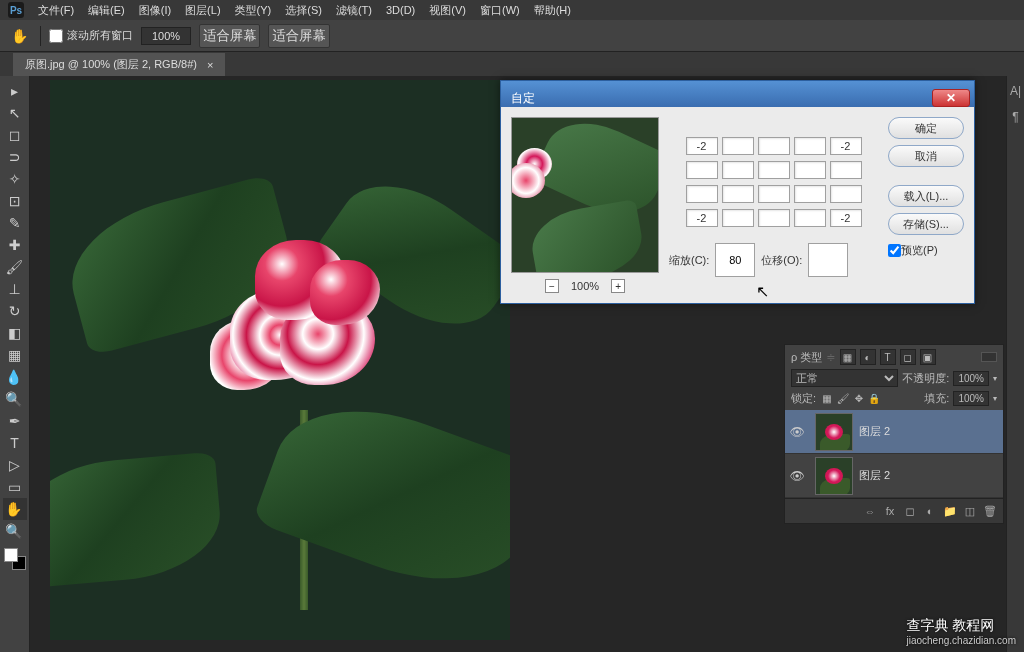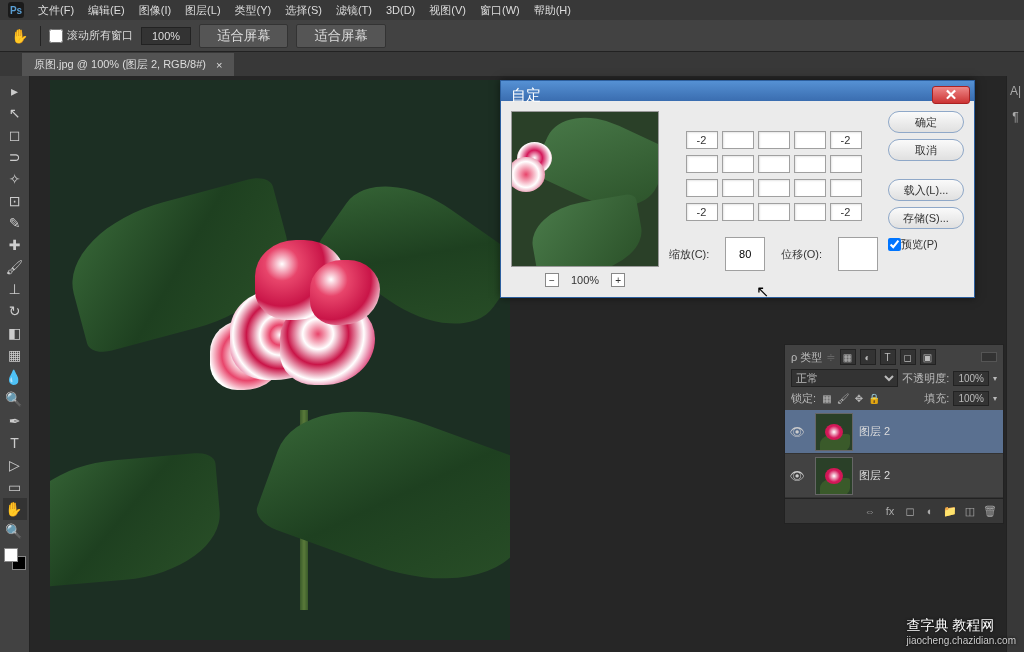--- a/index.html
+++ b/index.html
@@ -8,25 +8,25 @@
 
 .menubar { background: #383838; height: 20px; display: flex; align-items: center; padding-left: 8px; gap: 2px; }
 .menubar .logo { width: 16px; height: 16px; background: #1a1a1a; border-radius: 3px; margin-right: 6px; display: flex; align-items: center; justify-content: center; color: #5a9fd4; font-weight: bold; font-size: 10px; }
 .menubar span { color: #ddd; padding: 2px 6px; cursor: pointer; }
 
 
 .optionsbar { background: #424242; height: 32px; display: flex; align-items: center; padding-left: 8px; gap: 8px; border-bottom: 1px solid #222; }
 .optionsbar .hand-icon { width: 24px; height: 24px; display: flex; align-items: center; justify-content: center; font-size: 14px; }
 .optionsbar .checkbox-row { display: flex; align-items: center; gap: 4px; color: #ddd; }
 .optionsbar input[type=checkbox] { width: 14px; height: 14px; }
-.optionsbar .btn { background: #555; border: 1px solid #333; padding: 2px 17px; color: #ddd; border-radius: 2px; }
+.optionsbar .btn { background: #555; border: 1px solid #333; padding: 2px 3px; color: #ddd; border-radius: 2px; }
 .optionsbar .zoom-display { background: #333; border: 1px solid #222; padding: 2px 10px; color: #ddd; }
 
 
-.tabbar { background: #383838; height: 24px; display: flex; align-items: flex-end; padding-left: 22px; }
+.tabbar { background: #383838; height: 24px; display: flex; align-items: flex-end; padding-left: 13px; }
 .tab { background: #535353; padding: 4px 12px; color: #ddd; display: flex; align-items: center; gap: 6px; font-size: 11px; }
 .tab .close { margin-left: 4px; }
 
 
 .main-area { display: flex; height: 576px; }
 
 
 .toolbox { width: 30px; background: #424242; display: flex; flex-direction: column; align-items: center; padding-top: 4px; gap: 0; border-right: 1px solid #222; }
 .toolbox .tool { width: 24px; height: 22px; display: flex; align-items: center; justify-content: center; color: #ccc; cursor: pointer; font-size: 14px; }
 .toolbox .tool.active { background: #333; }
@@ -53,39 +53,39 @@
 .flower-img .p3 { width: 95px; height: 85px; left: 80px; top: 70px; background: radial-gradient(circle at 40% 40%, #e8456b 0%, #fff 20%, #c91548 40%, #fff 60%, #d4185a 80%); }
 .flower-img .p4 { width: 70px; height: 65px; left: 110px; top: 30px; background: radial-gradient(circle at 30% 30%, #fff 0%, #e8456b 25%, #c91548 60%, #fff 85%); }
 .flower-img .p5 { width: 75px; height: 70px; left: 10px; top: 90px; background: radial-gradient(circle at 50% 50%, #c91548 0%, #fff 25%, #e8456b 50%, #fff 75%); }
 
 
 .right-sidebar { width: 18px; background: #383838; border-left: 1px solid #222; display: flex; flex-direction: column; align-items: center; padding-top: 8px; gap: 12px; }
 .right-sidebar .icon { color: #aaa; font-size: 12px; cursor: pointer; }
 
 
 .dialog { position: absolute; left: 500px; top: 80px; width: 475px; background: #ebebeb; border: 1px solid #2c5f9f; box-shadow: 0 0 8px rgba(0,0,0,0.5); }
-.dialog-title { background: linear-gradient(180deg, #5591d4, #3a6db0); height: 20px; display: flex; align-items: center; justify-content: space-between; padding: 8px 4px 0 10px; color: #fff; font-size: 15px; }
+.dialog-title { background: linear-gradient(180deg, #5591d4, #3a6db0); height: 26px; display: flex; align-items: center; justify-content: space-between; padding: 8px 4px 0 10px; color: #fff; font-size: 12px; }
 .dialog-close { width: 38px; height: 18px; background: linear-gradient(180deg, #e88, #c33); border: 1px solid #a22; border-radius: 3px; display: flex; align-items: center; justify-content: center; color: #fff; font-weight: bold; cursor: pointer; }
 .dialog-body { display: flex; padding: 10px; gap: 10px; }
 .preview-col { display: flex; flex-direction: column; align-items: center; gap: 6px; }
 .preview-box { width: 148px; height: 156px; background: #2a4028; position: relative; overflow: hidden; border: 1px solid #999; }
 .preview-box .mini-flower { position: absolute; width: 60px; height: 55px; left: -5px; top: 25px; }
 .preview-box .mini-petal { position: absolute; border-radius: 50%; }
 .preview-box .mp1 { width: 35px; height: 32px; left: 10px; top: 5px; background: radial-gradient(circle, #fff, #d4185a, #fff, #c91548); }
 .preview-box .mp2 { width: 38px; height: 35px; left: 0; top: 20px; background: radial-gradient(circle, #e8456b, #fff, #c91548); }
 .preview-box .mini-leaf { position: absolute; background: linear-gradient(135deg, #4a7b4a, #2a5028); border-radius: 50% 10% 50% 10%; }
 .preview-box .ml1 { width: 120px; height: 80px; left: 30px; top: 10px; transform: rotate(25deg); }
 .preview-box .ml2 { width: 110px; height: 70px; left: 20px; top: 90px; transform: rotate(-10deg); }
 .preview-zoom { display: flex; align-items: center; gap: 12px; color: #333; font-size: 11px; }
 .preview-zoom .zbtn { width: 14px; height: 14px; border: 1px solid #888; background: #fff; display: flex; align-items: center; justify-content: center; cursor: pointer; font-size: 10px; }
 
 .matrix-col { flex: 1; display: flex; flex-direction: column; gap: 6px; padding-top: 20px; }
 .matrix-row { display: flex; gap: 4px; justify-content: center; }
 .matrix-cell { width: 32px; height: 18px; border: 1px solid #a0a0a0; background: #fff; font-size: 11px; color: #333; text-align: center; box-shadow: inset 1px 1px 2px rgba(0,0,0,0.1); }
-.scale-row { display: flex; align-items: center; gap: 6px; justify-content: space-between; margin-top: 10px; color: #333; font-size: 11px; }
+.scale-row { display: flex; align-items: center; gap: 6px; justify-content: flex-start; margin-top: 10px; color: #333; font-size: 11px; }
 .scale-row input { width: 40px; height: 34px; border: 1px solid #a0a0a0; background: #fff; text-align: center; font-size: 11px; }
 
 .buttons-col { display: flex; flex-direction: column; gap: 6px; width: 76px; }
 .dlg-btn { height: 22px; background: linear-gradient(180deg, #fafafa, #e0e0e0); border: 1px solid #8fa8c8; border-radius: 11px; color: #333; font-size: 11px; cursor: pointer; }
 .preview-check { display: flex; align-items: center; color: #333; font-size: 11px; margin-top: 2px; }
 
 
 .layers-panel { position: absolute; right: 20px; top: 344px; width: 220px; background: #424242; border: 1px solid #222; font-size: 11px; }
 .layers-tabs { display: flex; background: #383838; height: 22px; align-items: center; }
 .layers-tabs span { padding: 4px 10px; color: #bbb; cursor: pointer; }

